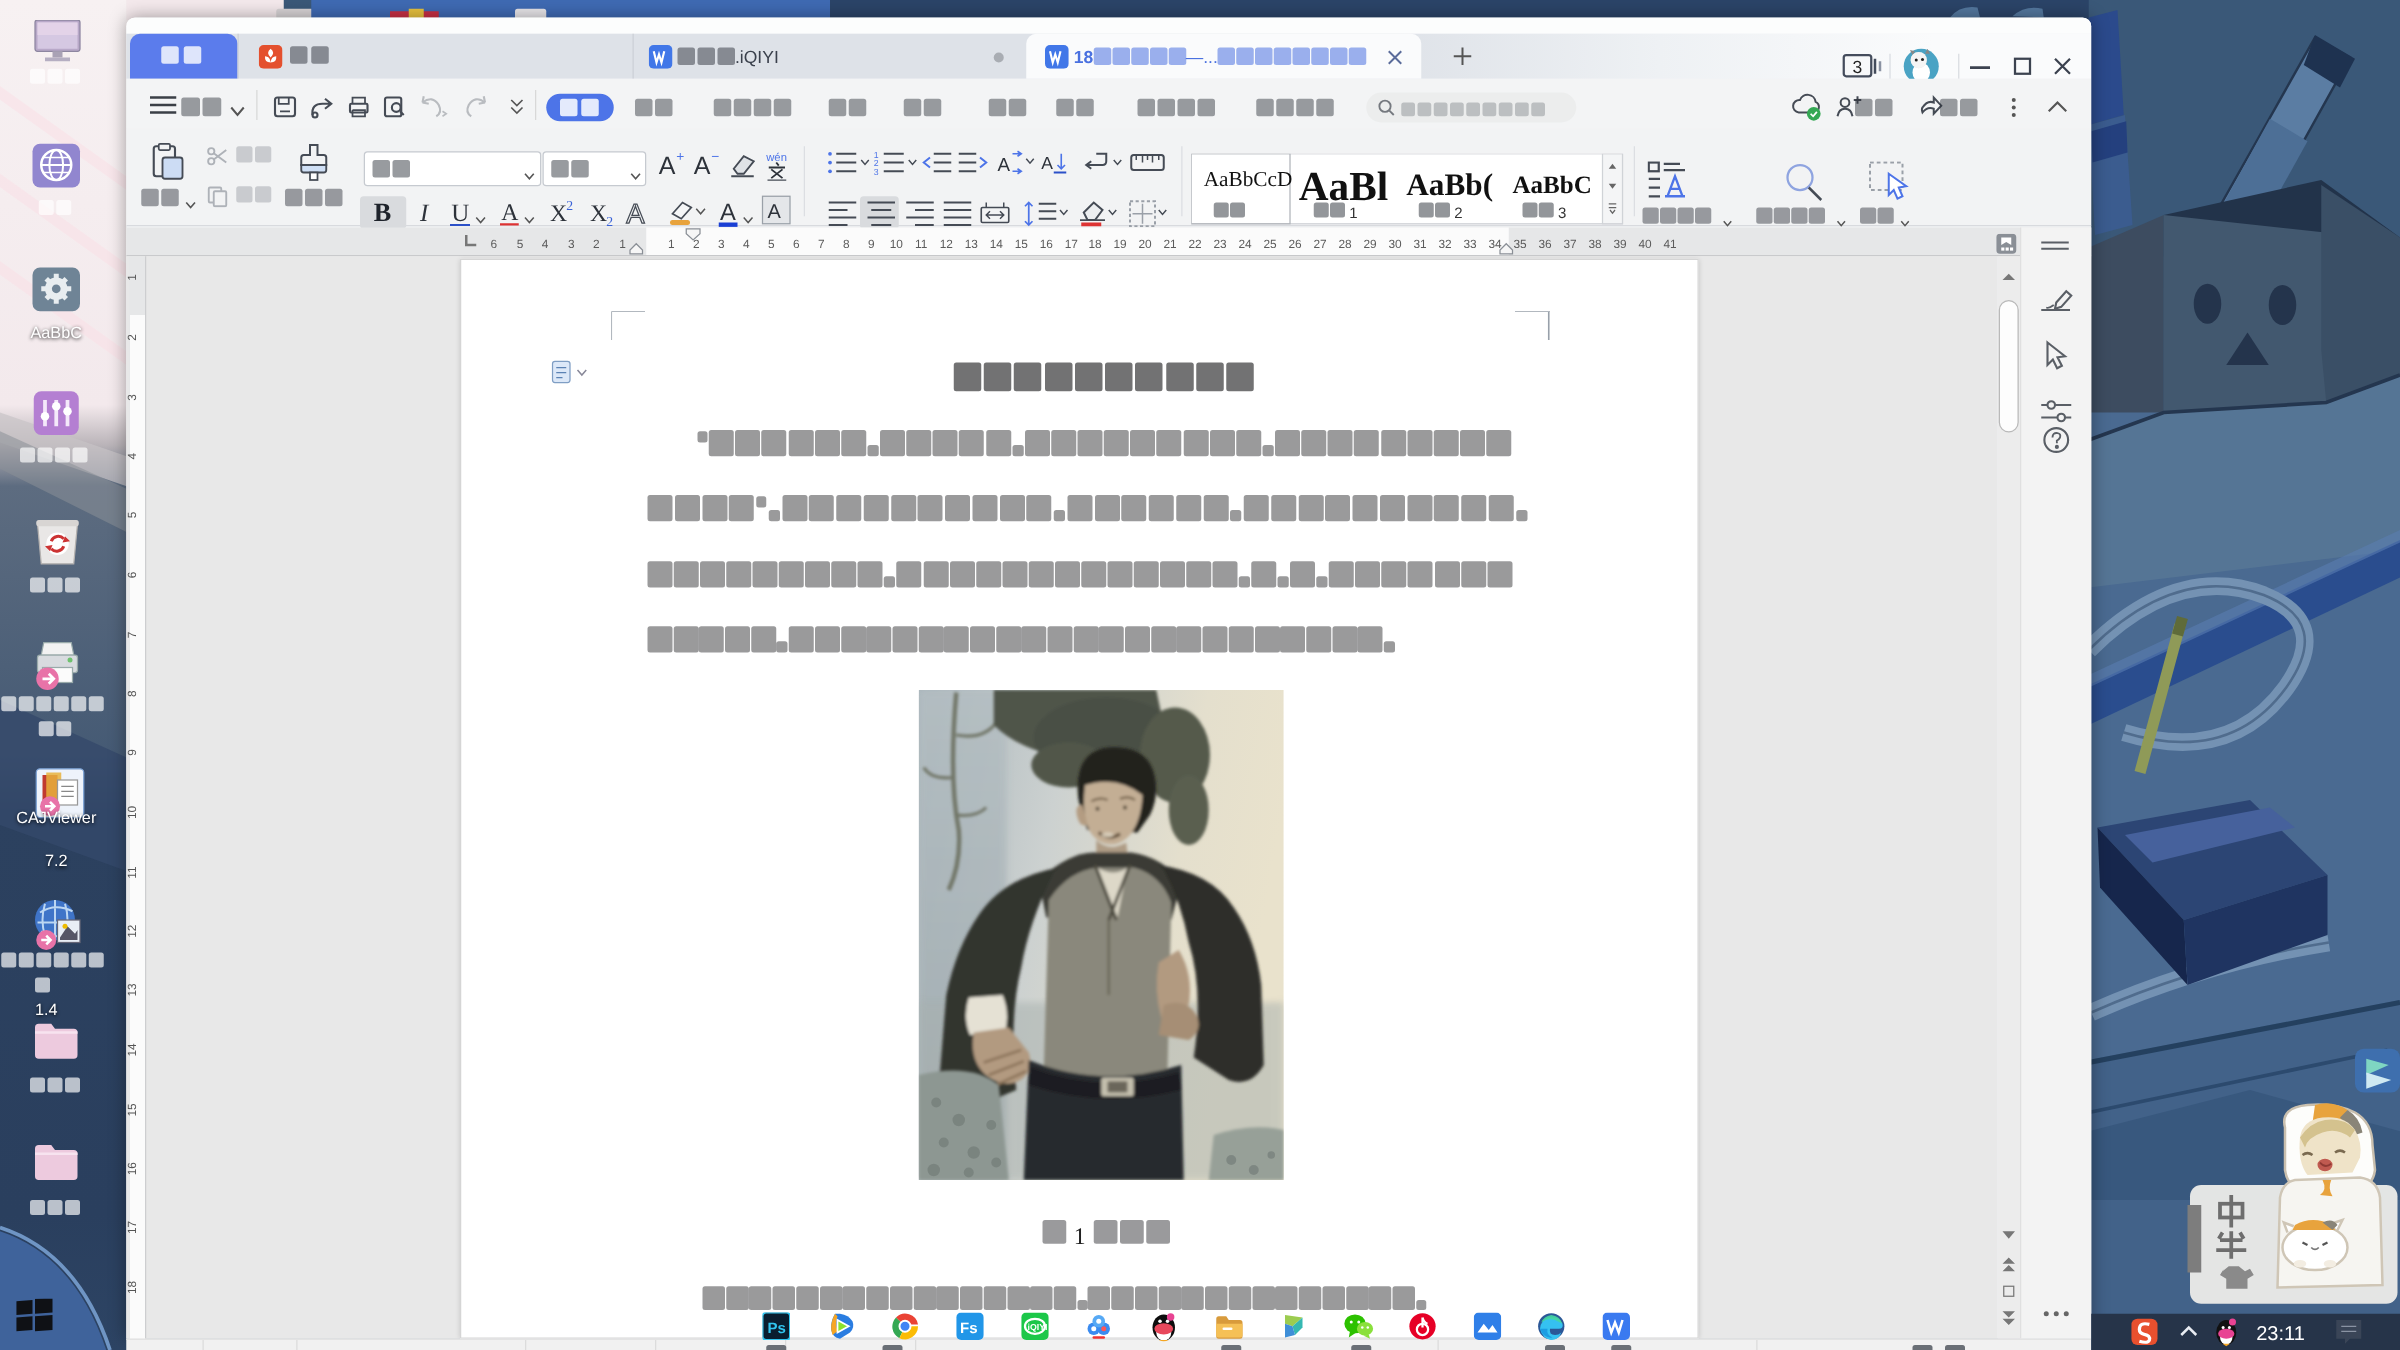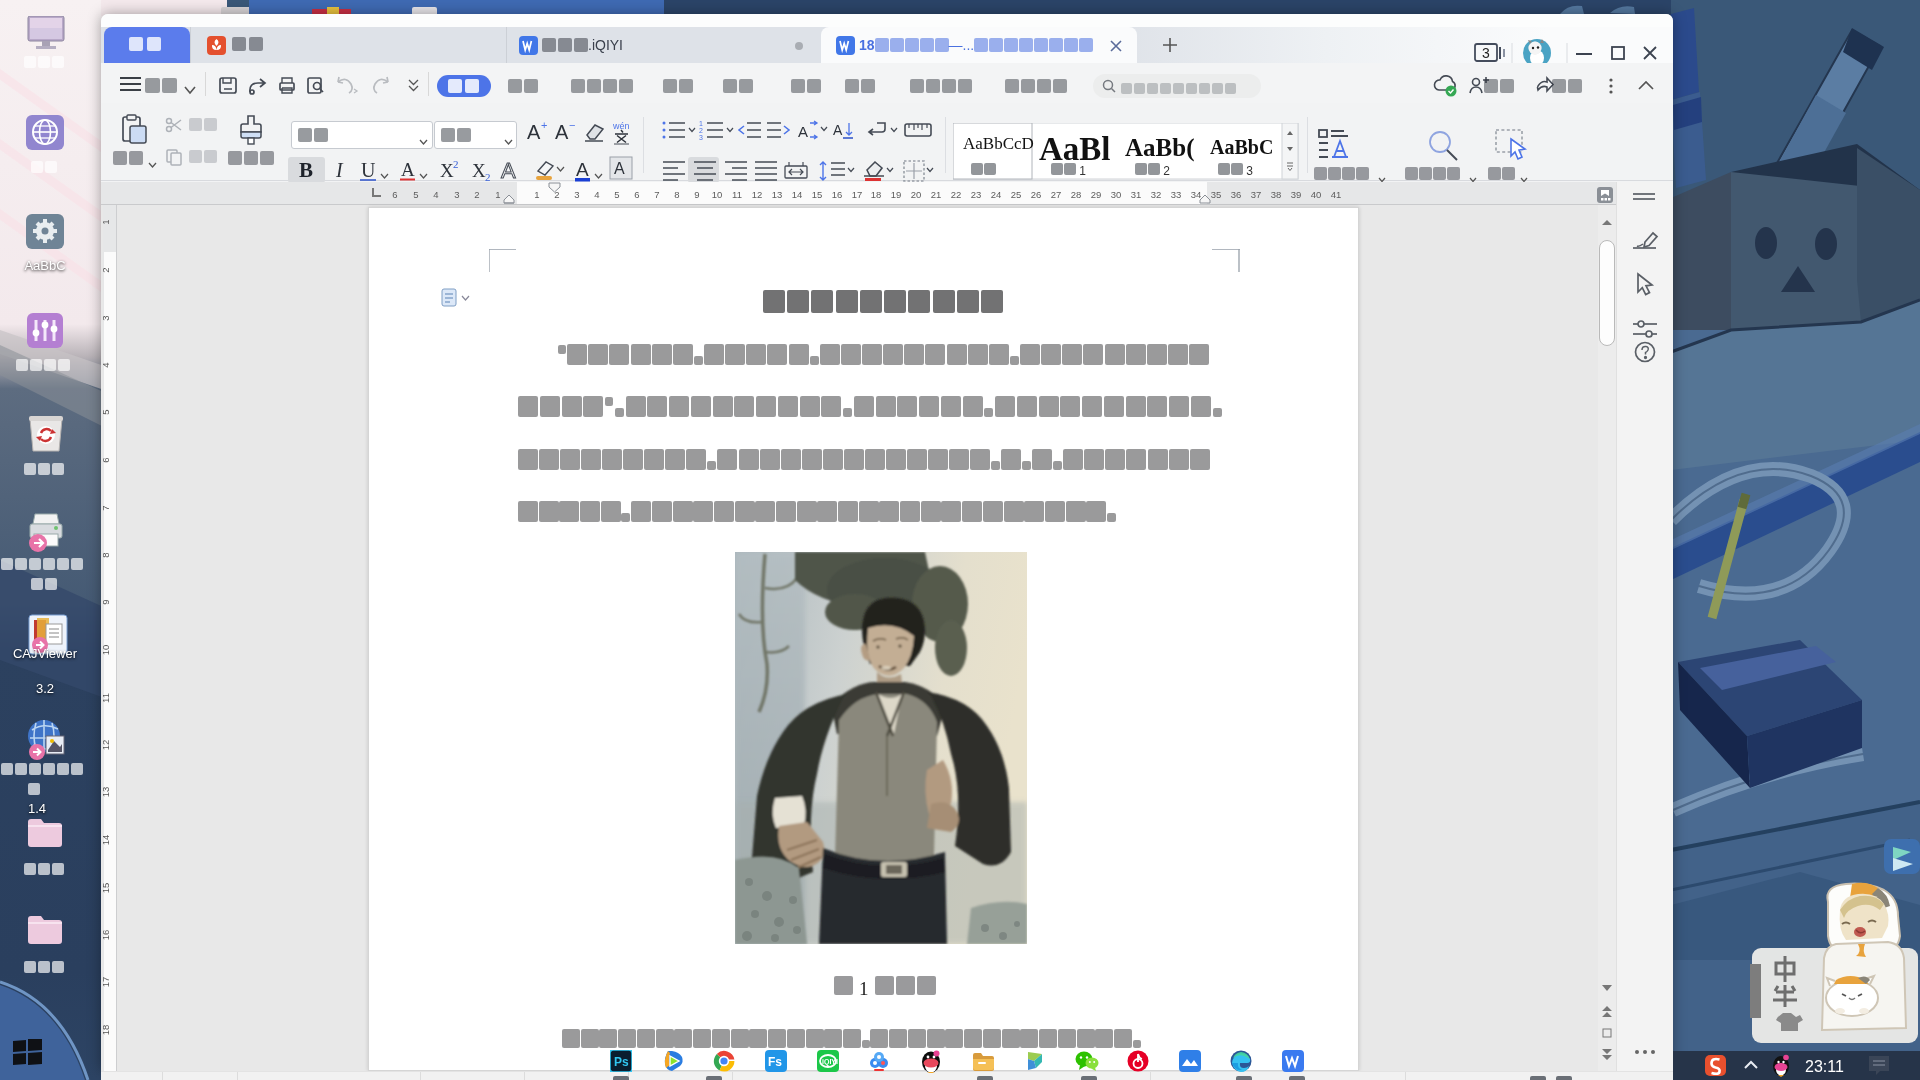--- a/index.html
+++ b/index.html
@@ -200,21 +200,21 @@
         <line x1="21" y1="15" x2="31" y2="15" stroke="#888"></line>
         <line x1="21" y1="19" x2="31" y2="19" stroke="#888"></line>
         <line x1="21" y1="23" x2="31" y2="23" stroke="#888"></line>
         <circle cx="12" cy="31" r="8" fill="#e873a8"></circle>
         <path d="M8,31 h7 m-3,-3.5 3.5,3.5 -3.5,3.5" stroke="#fff" stroke-width="2" fill="none"></path>
       </svg></div>
 <div style="position:absolute;left:0px;top:646px;">
       <div style="width:90px;text-align:center;color:#fff;font-size:13px;text-shadow:0 1px 3px rgba(0,0,0,.9)">CAJViewer</div>
     </div>
 <div style="position:absolute;left:0px;top:681px;">
-      <div style="width:90px;text-align:center;color:#fff;font-size:13px;text-shadow:0 1px 3px rgba(0,0,0,.9)">3.2</div>
+      <div style="width:90px;text-align:center;color:#fff;font-size:13px;text-shadow:0 1px 3px rgba(0,0,0,.9)">7.2</div>
     </div>
 <div style="position:absolute;left:24px;top:716px;"><svg width="44" height="45">
         <circle cx="20" cy="20" r="16" fill="#3f74c8"></circle>
         <path d="M8,14 Q20,6 34,13 M6,22 h28 M9,29 q11,8 24,0 M20,4 v32 M12,7 q-4,13 0,26 M28,7 q4,13 0,26" stroke="#bcd6f2" stroke-width="1.6" fill="none"></path>
         <rect x="22" y="20" width="18" height="18" fill="#e8edf5" stroke="#667"></rect>
         <polygon points="24,34 30,25 36,31 38,28 38,36 24,36" fill="#556"></polygon>
         <circle cx="28" cy="25" r="2" fill="#eb0"></circle>
         <circle cx="13" cy="36" r="8" fill="#e873a8"></circle>
         <path d="M9,36 h7 m-3,-3.5 3.5,3.5 -3.5,3.5" stroke="#fff" stroke-width="2" fill="none"></path>
       </svg></div>

